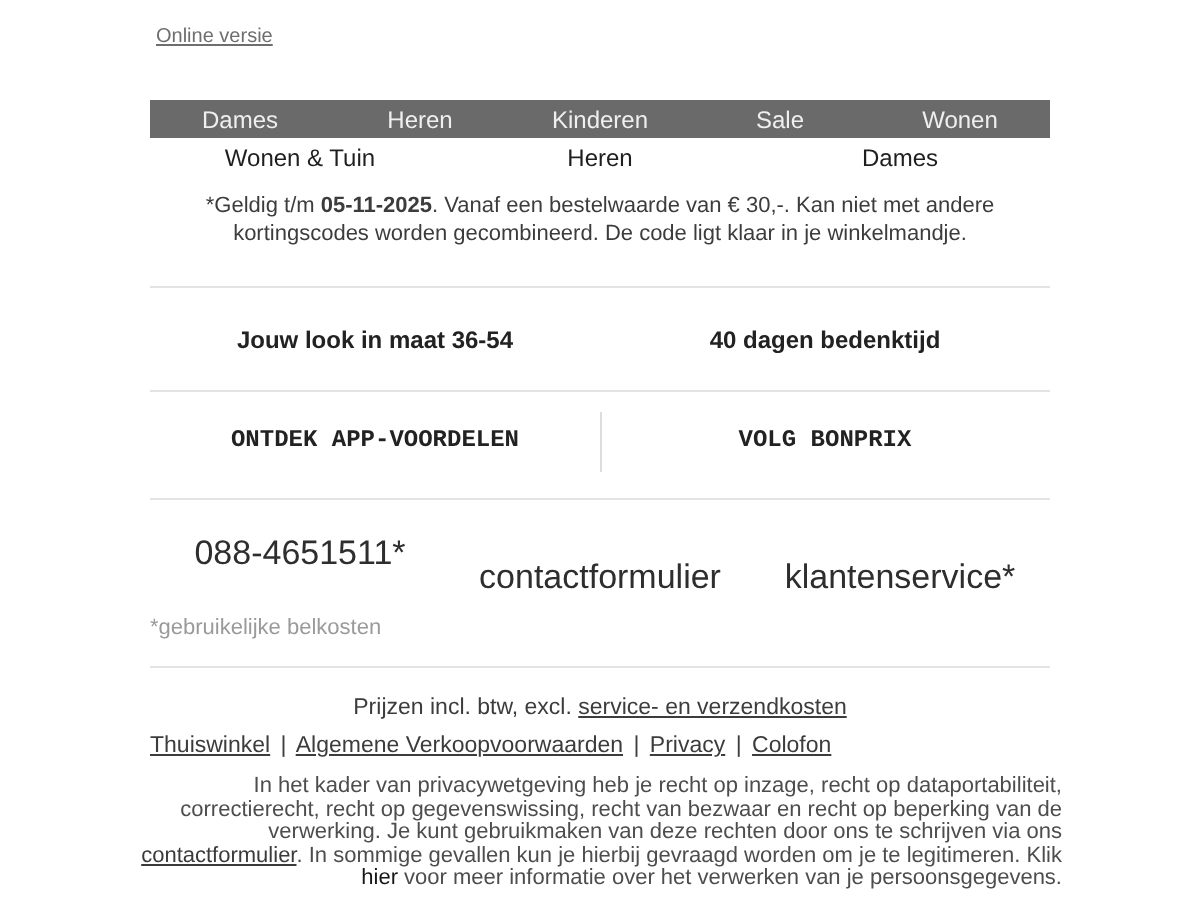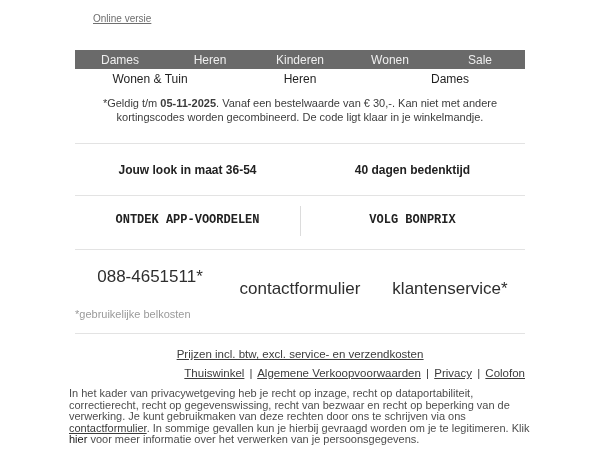--- a/index.html
+++ b/index.html
@@ -4,21 +4,21 @@
 <style>
   html,body{margin:0;padding:0;}
   body{
     width:600px;height:450px;background:#ffffff;
     font-family:"Liberation Sans","DejaVu Sans",sans-serif;
     color:#3c3c3c;overflow:hidden;
   }
   .page{width:450px;margin:0 0 0 75px;padding-top:8px;}
 
   .online-link{
-    display:inline-block;margin-left:18px;font-size:10px;color:#6e6e6e;
+    display:inline-block;margin-left:3px;font-size:10px;color:#6e6e6e;
     text-decoration:underline;cursor:pointer;
   }
 
   .navbar{
     margin-top:24px;height:19px;background:#6a6a6a;
     display:flex;align-items:center;
   }
   .navbar .nav-item{
     flex:1;text-align:center;color:#efefef;font-size:12px;cursor:pointer;
   }
@@ -48,47 +48,47 @@
 
   .contact-row{display:flex;height:52px;}
   .contact-row .c-col{flex:1;text-align:center;font-size:17px;color:#2e2e2e;}
   .c-phone{padding-top:17px;text-align:center;}
   .c-mid,.c-right{padding-top:29px;cursor:pointer;}
   .phone-note{
     text-align:left;font-size:11px;color:#9a9a9a;margin-top:6px;
   }
   .d4{margin-top:13px;}
 
-  .prices-line{margin-top:14px;text-align:center;font-size:11.5px;color:#3c3c3c;text-decoration:underline;}
+  .prices-line{margin-top:14px;text-align:center;font-size:11.5px;color:#3c3c3c;}
   .prices-line .lnk{text-decoration:underline;cursor:pointer;}
 
-  .legal-links{margin-top:7px;text-align:right;font-size:11.5px;color:#3c3c3c;}
+  .legal-links{margin-top:7px;text-align:left;font-size:11.5px;color:#3c3c3c;}
   .legal-links .lnk{text-decoration:underline;cursor:pointer;}
   .legal-links .sep{padding:0 2px;}
 
   .privacy{
-    width:462px;margin:9px 0 0 -6px;text-align:left;
+    width:462px;margin:9px 0 0 -6px;text-align:right;
     font-size:11px;line-height:11.5px;color:#4d4d4d;
   }
   .privacy .lnk{text-decoration:underline;cursor:pointer;color:#3a3a3a;}
   .privacy .lnk2{color:#161616;cursor:pointer;}
 </style>
 </head>
 <body>
 
 <div class="page">
 
   <a class="online-link">Online versie</a>
 
   <div class="navbar">
     <div class="nav-item">Dames</div>
     <div class="nav-item">Heren</div>
     <div class="nav-item">Kinderen</div>
+    <div class="nav-item">Sale</div>
     <div class="nav-item">Wonen</div>
-    <div class="nav-item">Sale</div>
   </div>
 
   <div class="subnav">
     <div class="subnav-item">Wonen &amp; Tuin</div>
     <div class="subnav-item">Heren</div>
     <div class="subnav-item">Dames</div>
   </div>
 
   <p class="promo"><span>*Geldig t/m </span><b>05-11-2025</b><span>. Vanaf een bestelwaarde van € 30,-. Kan niet met andere kortingscodes worden gecombineerd. De code ligt klaar in je winkelmandje.</span></p>
 

